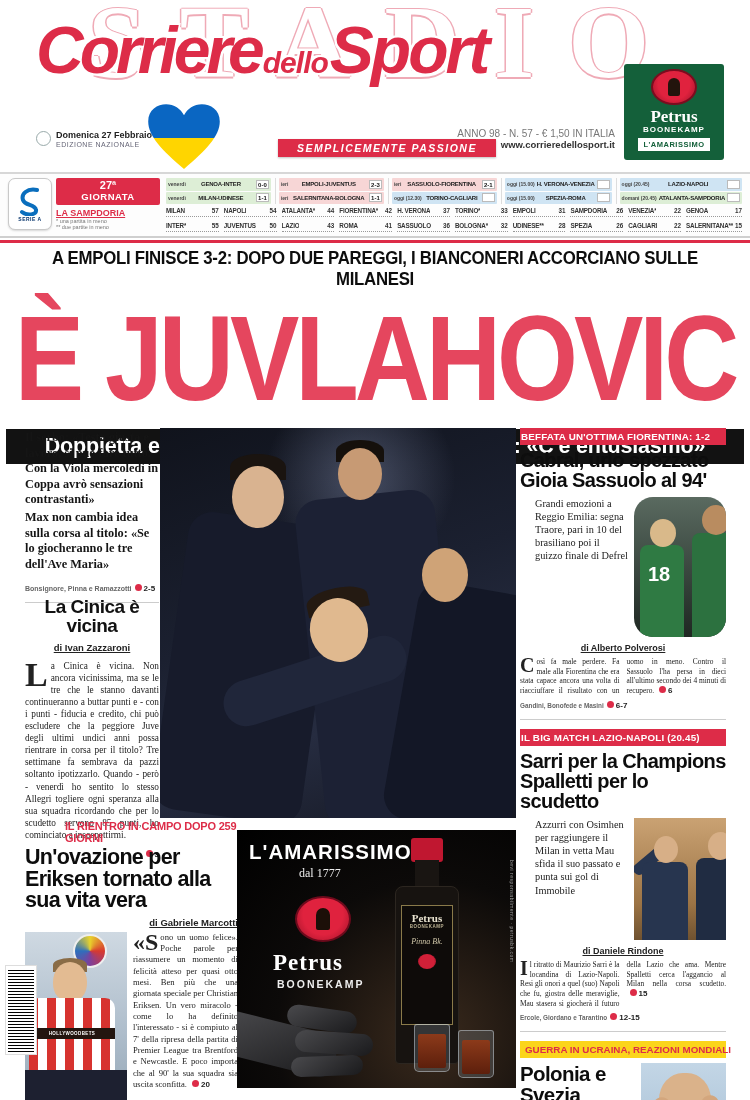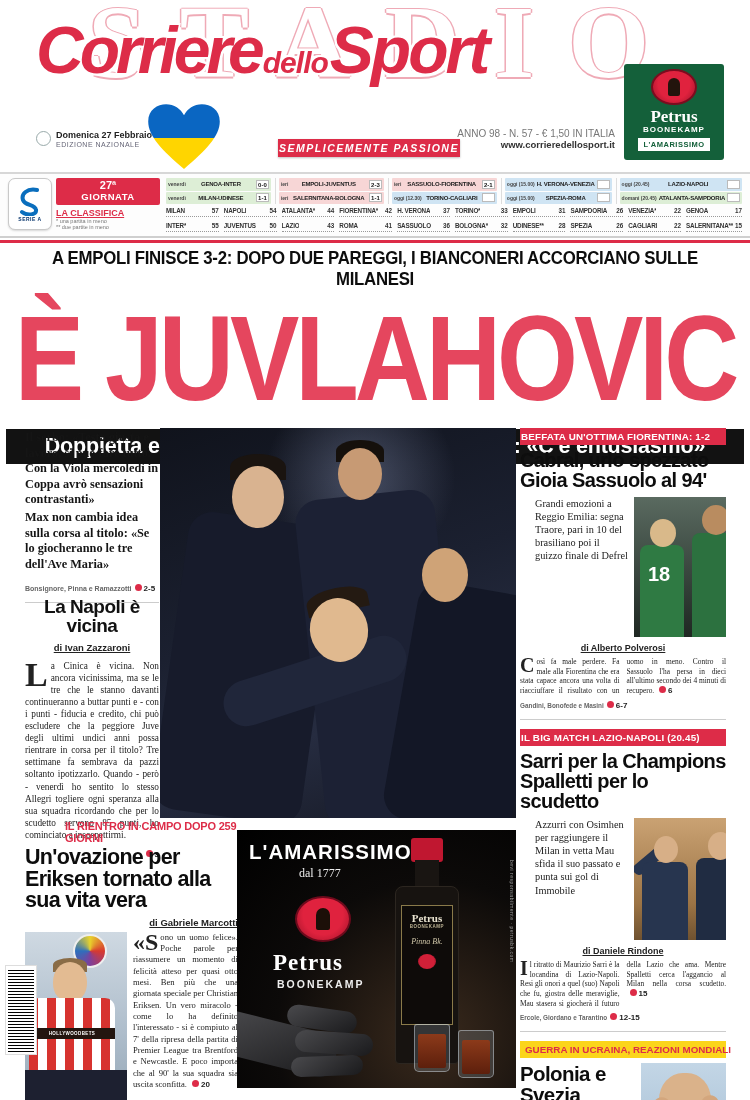--- a/index.html
+++ b/index.html
@@ -20,21 +20,21 @@
   .logo{position:absolute;top:12px;left:36px;color:var(--brand-red);white-space:nowrap;z-index:2;
     text-shadow:2px 2px 0 #fff,-2px -2px 0 #fff,2px -2px 0 #fff,-2px 2px 0 #fff;text-align:right;}
   .logo .l1{font-size:66px;font-weight:bold;font-style:italic;letter-spacing:-4px;}
   .logo .l2{font-size:30px;font-weight:bold;font-style:italic;letter-spacing:-1px;margin:0 2px;}
   .logo .l3{font-size:66px;font-weight:bold;font-style:italic;letter-spacing:-3px;}
   .heart{position:absolute;top:102px;left:140px;width:88px;height:70px;z-index:3;}
   .dateline{position:absolute;top:130px;left:36px;display:flex;gap:5px;align-items:flex-start;z-index:1;}
   .date-circle{width:15px;height:15px;border:1.5px solid #9aa;border-radius:50%;margin-top:1px;}
   .dateline .d1{font-size:9px;font-weight:bold;color:#222;}
   .dateline .d2{font-size:7px;color:#667;letter-spacing:.5px;margin-top:1px;}
-  .ribbon{position:absolute;top:139px;left:278px;width:182px;height:18px;background:var(--brand-red);
+  .ribbon{position:absolute;top:139px;left:278px;width:218px;height:18px;background:var(--brand-red);
     color:#fff;font-size:10.5px;font-weight:bold;font-style:italic;text-align:center;line-height:18px;
     letter-spacing:1.5px;z-index:4;box-shadow:0 1px 2px rgba(0,0,0,.25);}
   .issueinfo{position:absolute;top:128px;left:420px;width:195px;text-align:right;z-index:1;}
   .issueinfo .i1{font-size:10px;color:#777;}
   .issueinfo .i2{font-size:9.5px;font-weight:bold;color:#333;}
   .petrus-box{position:absolute;top:64px;right:26px;width:100px;height:96px;background:var(--petrus-green);
     border-radius:3px;display:flex;flex-direction:column;align-items:center;padding-top:5px;z-index:2;}
   .petrus-oval{width:46px;height:36px;background:radial-gradient(circle at 50% 40%,#e0223e 55%,#9c1128);
     border:2px solid #7c0c1f;border-radius:50%;display:flex;align-items:center;justify-content:center;}
   .petrus-man{width:12px;height:18px;background:#23140c;border-radius:6px 6px 2px 2px;}
@@ -172,21 +172,21 @@
   .ad-liquid{position:absolute;left:3px;right:3px;bottom:3px;height:34px;background:linear-gradient(180deg,#8c3a1a,#5d1f0c);border-radius:2px;}
   .ad-side{position:absolute;right:1px;top:30px;writing-mode:vertical-rl;font-size:5px;color:#999;letter-spacing:.5px;}
 
   .right-col{position:absolute;left:520px;top:428px;width:206px;}
   .banner-red{background:var(--brand-red);color:#fff;font-weight:bold;font-size:9.8px;padding:3px 1px;letter-spacing:.2px;white-space:nowrap;}
   .banner-yellow{background:var(--yellow);color:var(--brand-red);font-weight:bold;font-size:9.8px;padding:3px 5px;white-space:nowrap;}
   .st-title{font-weight:bold;font-size:20px;line-height:1.02;letter-spacing:-.6px;color:#0d0d0d;margin-top:5px;}
   .story-flex{display:flex;gap:5px;margin-top:6px;margin-left:15px;}
   .deck{font-family:"Liberation Serif",serif;font-size:10.3px;line-height:1.28;color:#222;width:94px;flex:none;}
   .story-photo{flex:1;position:relative;overflow:hidden;}
-  .sp-sassuolo{height:140px;background:linear-gradient(180deg,#5a6a60,#2f3b34 70%,#1f2722);}
+  .sp-sassuolo{height:140px;background:linear-gradient(180deg,#5a6a60,#2f3b34 70%,#1f2722);border-radius:19px;}
   .sass-shirt{position:absolute;border-radius:8px 8px 0 0;background:#2f7a43;}
   .ss1{left:6px;top:48px;width:44px;height:92px;}
   .ss2{left:58px;top:36px;width:48px;height:104px;background:#2c713f;}
   .sass-num{position:absolute;left:14px;top:66px;color:#fff;font-weight:bold;font-size:20px;}
   .sass-head{position:absolute;border-radius:50%;background:#d9b98a;}
   .sh1{left:16px;top:22px;width:26px;height:28px;} .sh2{left:68px;top:8px;width:28px;height:30px;background:#b98c60;}
   .sp-coaches{height:122px;background:linear-gradient(180deg,#caa273,#9c7445 70%,#6f5230);}
   .coach{position:absolute;border-radius:8px 8px 0 0;background:#27354f;}
   .c1{left:8px;top:44px;width:46px;height:78px;} .c2{left:62px;top:40px;width:48px;height:82px;background:#202c42;}
   .coach-head{position:absolute;border-radius:50%;background:#d7af87;}
@@ -254,21 +254,21 @@
         <svg width="26" height="30" viewBox="0 0 26 30" aria-hidden="true">
           <path d="M20,4 C10,2 4,8 6,14 C8,20 18,18 19,24 C20,29 10,30 5,26" fill="none" stroke="#0a6ebd" stroke-width="4" stroke-linecap="round"></path>
         </svg>
         <div class="sa-txt">SERIE A</div>
       </div>
       <div class="strip-left-col">
         <div class="giornata">
           <span class="g1">27ª</span>
           <span class="g2">GIORNATA</span>
         </div>
-        <div class="classifica">LA CLASSIFICA</div>
+        <div class="classifica">LA SAMPDORIA</div>
         <div class="footnote">* una partita in meno</div>
         <div class="footnote">** due partite in meno</div>
       </div>
     </div>
     <div class="strip-main">
       <div class="results-grid">
           <div class="res-group">
             <div class="res-row green">
               <span class="res-day">venerdì</span>
               <span class="res-match">GENOA-INTER</span>
@@ -444,21 +444,21 @@
   <aside class="lead">
     <p>Il serbo: «Testa giusta e lavoro, si può fare tutto. Con la Viola mercoledì in Coppa avrò sensazioni contrastanti»</p>
     <p>Max non cambia idea sulla corsa al titolo: «Se lo giocheranno le tre dell'Ave Maria»</p>
     <div class="lead-byline">
       <span>Bonsignore, Pinna e Ramazzotti</span><span class="pgref"><span class="dot"></span><span class="pgnum">2-5</span></span>
     </div>
     <div class="divider"></div>
   </aside>
 
   <aside class="opinion">
-    <div class="op-title">La Napoli è vicina</div>
+    <div class="op-title">La Cinica è vicina</div>
     <div class="op-author">di Ivan Zazzaroni</div>
     <div class="op-body">
       <span class="op-drop">L</span><span>a Cinica è vicina. Non ancora vicinissima, ma se le tre che le stanno davanti continueranno a buttar punti e - con i punti - fiducia e credito, chi può escludere che la peggiore Juve degli ultimi undici anni possa rientrare in corsa per il titolo? Tre settimane fa sembrava da pazzi soltanto ipotizzarlo. Quando - però - venerdì ho sentito lo stesso Allegri togliere ogni speranza alla sua squadra ricordando che per lo scudetto servono 85 punti, ho cominciato a insospettirmi.</span>
     </div>
     <div class="op-page pgref"><span class="dot"></span><span class="pgnum">3</span></div>
   </aside>
 
   <section class="eriksen">
     <div class="er-banner">IL RIENTRO IN CAMPO DOPO 259 GIORNI</div>
     <div class="er-title">Un'ovazione per Eriksen tornato alla sua vita vera</div>

